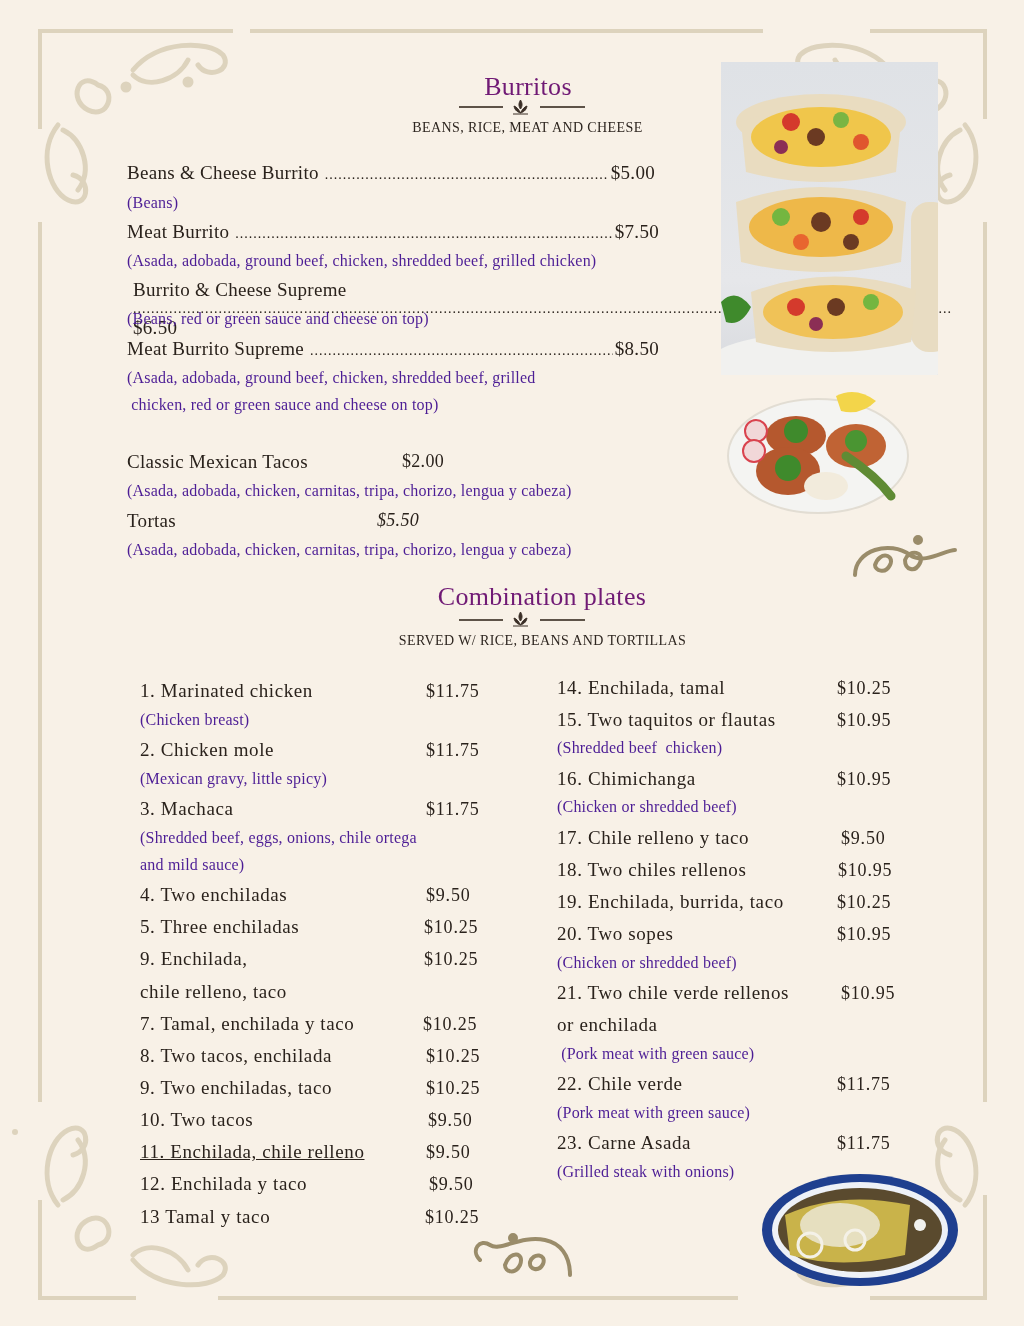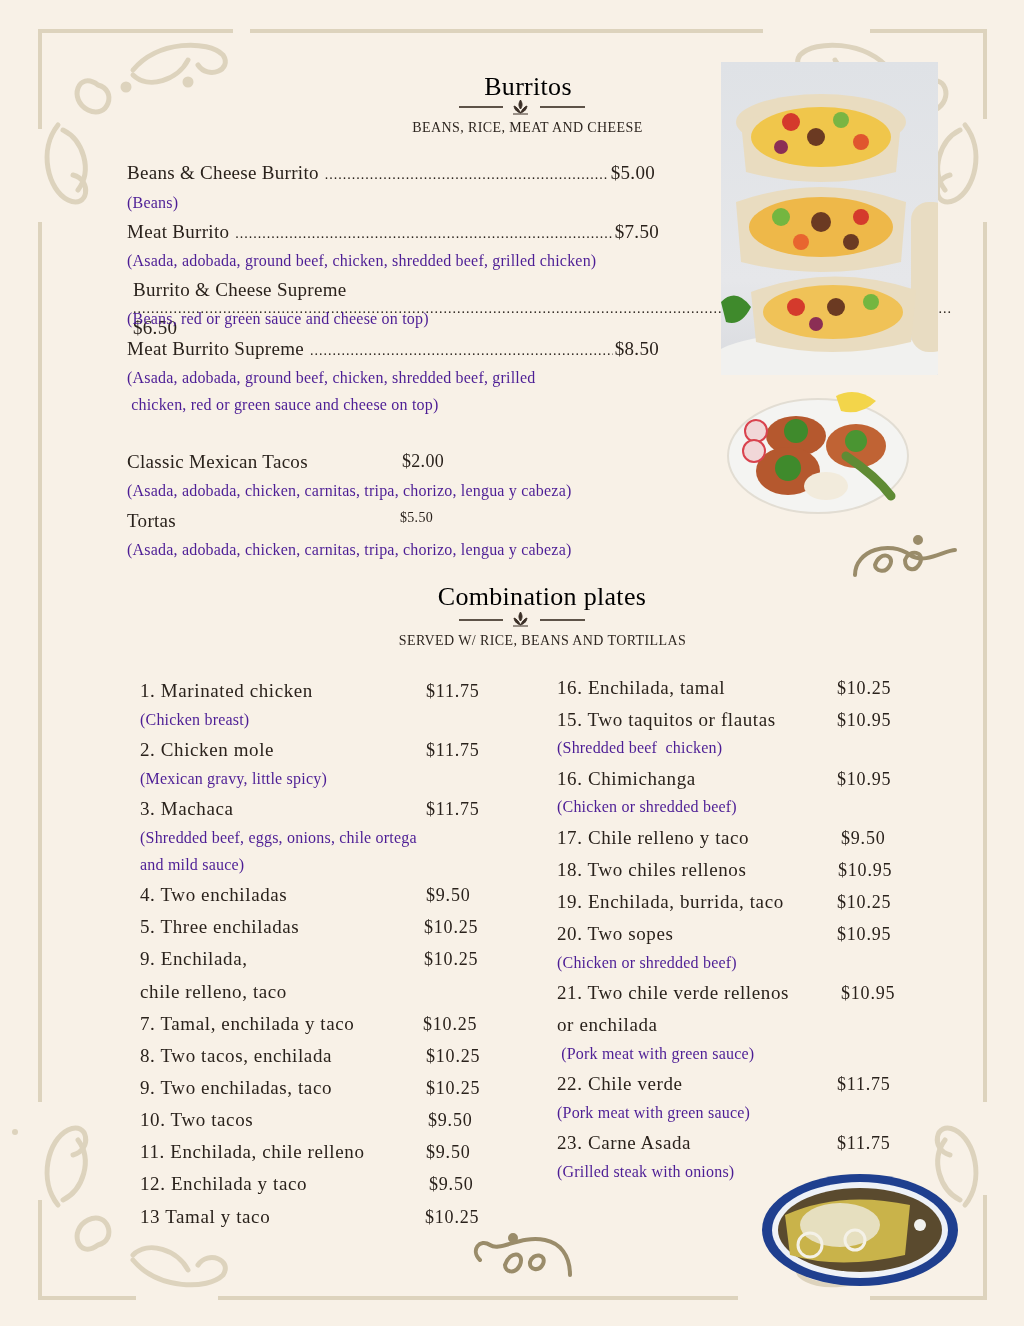--- a/index.html
+++ b/index.html
@@ -6,21 +6,21 @@
   body {
     width: 1024px; height: 1326px; position: relative; overflow: hidden;
     background: #f8f1e7;
     font-family: "Liberation Serif", "DejaVu Serif", serif;
     color: #2a221c;
   }
   .abs { position: absolute; }
   .bline { position: absolute; background: #ddd3bd; }
 
   
-  .sec-title { position: absolute; text-align: center; font-size: 26px; color: #000000; letter-spacing: 0.3px; }
+  .sec-title { position: absolute; text-align: center; font-size: 26px; color: #701a75; letter-spacing: 0.3px; }
   .sec-rule { position: absolute; height: 2px; background: #5e5348; }
   .sec-leaf { position: absolute; }
   .sec-sub { position: absolute; text-align: center; font-size: 14px; letter-spacing: 0.4px; color: #2e2620; }
 
   
   .b-item { position: absolute; left: 127px; width: 530px; font-size: 19px; letter-spacing: 0.3px; display: flex; align-items: baseline; white-space: nowrap; }
   .b-name { flex: none; }
   .dots { flex: 1; overflow: hidden; margin: 0 2px 0 6px; color: #2a221c; font-size: 14px; letter-spacing: 1px; }
   .dots::before { content: "......................................................................................................................................................................................"; }
   .b-price { flex: none; }
@@ -117,21 +117,21 @@
   <span class="dots"></span>
   <span class="b-price">$8.50</span>
 </div>
 <div class="desc" style="left:127px;top:369px;">(Asada, adobada, ground beef, chicken, shredded beef, grilled</div>
 <div class="desc" style="left:127px;top:396px;white-space:pre;"> chicken, red or green sauce and cheese on top)</div>
 
 <div class="simple-item" style="left:127px;top:451px;">Classic Mexican Tacos</div>
 <div class="simple-item" style="left:402px;top:451px;font-size:18px;">$2.00</div>
 <div class="desc" style="left:127px;top:482px;">(Asada, adobada, chicken, carnitas, tripa, chorizo, lengua y cabeza)</div>
 <div class="simple-item" style="left:127px;top:510px;">Tortas</div>
-<div class="simple-item" style="left:400px;top:510px;font-size:14px;">$5.50</div>
+<div class="simple-item" style="left:377px;top:510px;font-size:18px;font-style:italic;">$5.50</div>
 <div class="desc" style="left:127px;top:541px;">(Asada, adobada, chicken, carnitas, tripa, chorizo, lengua y cabeza)</div>
 
 <div class="sec-title" style="left:392px;top:582px;width:300px;">Combination plates</div>
 <div class="sec-rule" style="left:459px;top:619px;width:44px;"></div>
 <svg class="sec-leaf" style="left:512px;top:611px;" width="17" height="17" viewBox="0 0 17 17">
     <path d="M8.5 1 C6 5,7 8,8.5 10 C10 8,11 5,8.5 1Z M2 7 C3 12,6 13,8.5 14 C7 11,5 8,2 7Z M15 7 C14 12,11 13,8.5 14 C10 11,12 8,15 7Z M1 15 H16" fill="#3b2f27" stroke="#3b2f27" stroke-width="1"></path>
   </svg>
 <div class="sec-rule" style="left:540px;top:619px;width:45px;"></div>
 <div class="sec-sub" style="left:365px;top:633px;width:355px;">SERVED W/ RICE, BEANS AND TORTILLAS</div>
 
@@ -163,30 +163,30 @@
 
 <div class="c-name" style="left:140px;top:1045px;">8. Two tacos, enchilada</div>
 <div class="c-price" style="left:426px;top:1046px;">$10.25</div>
 
 <div class="c-name" style="left:140px;top:1077px;">9. Two enchiladas, taco</div>
 <div class="c-price" style="left:426px;top:1078px;">$10.25</div>
 
 <div class="c-name" style="left:140px;top:1109px;">10. Two tacos</div>
 <div class="c-price" style="left:428px;top:1110px;">$9.50</div>
 
-<div class="c-name" style="left:140px;top:1141px;">11. Enchilada, chile relleno</div>
+<div class="c-name" style="left:140px;top:1141px;text-decoration:underline;">11. Enchilada, chile relleno</div>
 <div class="c-price" style="left:426px;top:1142px;">$9.50</div>
 
 <div class="c-name" style="left:140px;top:1173px;">12. Enchilada y taco</div>
 <div class="c-price" style="left:429px;top:1174px;">$9.50</div>
 
 <div class="c-name" style="left:140px;top:1206px;">13 Tamal y taco</div>
 <div class="c-price" style="left:425px;top:1207px;">$10.25</div>
 
-<div class="c-name" style="left:557px;top:677px;">16. Enchilada, tamal</div>
+<div class="c-name" style="left:557px;top:677px;">14. Enchilada, tamal</div>
 <div class="c-price" style="left:837px;top:678px;">$10.25</div>
 
 <div class="c-name" style="left:557px;top:709px;">15. Two taquitos or flautas</div>
 <div class="c-price" style="left:837px;top:710px;">$10.95</div>
 <div class="desc" style="left:557px;top:739px;white-space:pre;">(Shredded beef  chicken)</div>
 
 <div class="c-name" style="left:557px;top:768px;">16. Chimichanga</div>
 <div class="c-price" style="left:837px;top:769px;">$10.95</div>
 <div class="desc" style="left:557px;top:798px;">(Chicken or shredded beef)</div>
 

